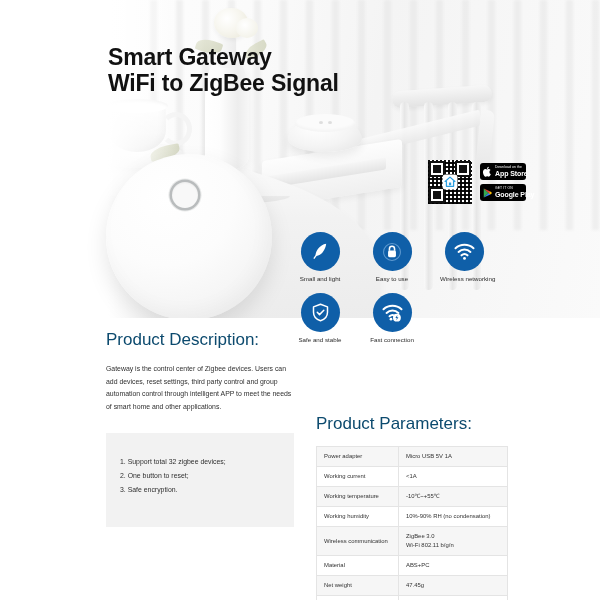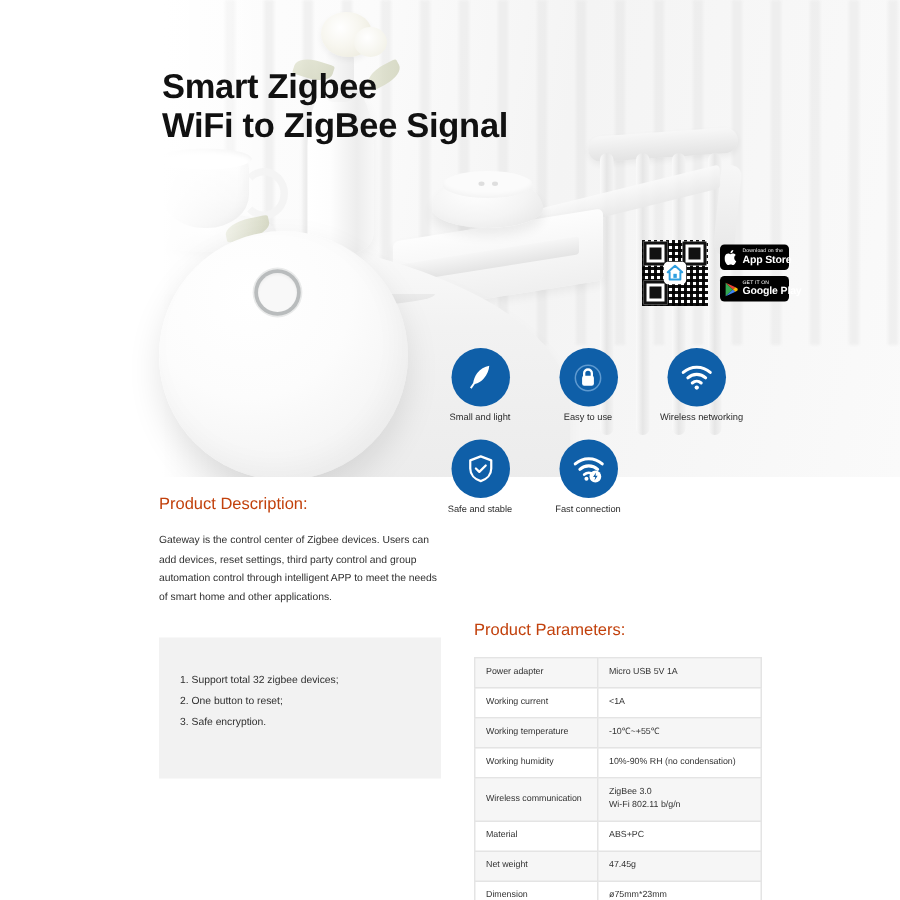--- a/index.html
+++ b/index.html
@@ -373,22 +373,22 @@
   }
   .feature-label {
     font-size: 6.2px;
     color: #2b2b2b;
     line-height: 8px;
     white-space: nowrap;
   }
 
   
   .section-heading {
-    font-size: 11px;
-    color: #c2410c;
+    font-size: 17px;
+    color: #0c4a6e;
     font-weight: normal;
   }
   #desc-section {
     position: absolute;
     left: 106px; top: 330px;
     width: 188px;
   }
   .desc-body {
     margin-top: 13px;
     font-size: 6.9px;
@@ -478,21 +478,21 @@
     <div class="leaf" style="left:150px; top:146px; width:30px; height:13px; transform:rotate(-12deg);"></div>
     <div class="rose"></div>
     <div class="rose-2"></div>
 
     <div class="wall-shadow"></div>
 
     <div class="gateway">
       <div class="gateway-btn"></div>
     </div>
 
-    <div class="hero-title">Smart Zigbee
+    <div class="hero-title">Smart Gateway
 WiFi to ZigBee Signal</div>
 
 
     <div class="qr-block">
       <div class="qr">
         <div class="qr-eye" style="left:1px; top:1px;"></div>
         <div class="qr-eye" style="right:1px; top:1px;"></div>
         <div class="qr-eye" style="left:1px; bottom:1px;"></div>
         <div class="qr-center">
           <svg width="13" height="13" viewBox="0 0 24 24" aria-hidden="true">

